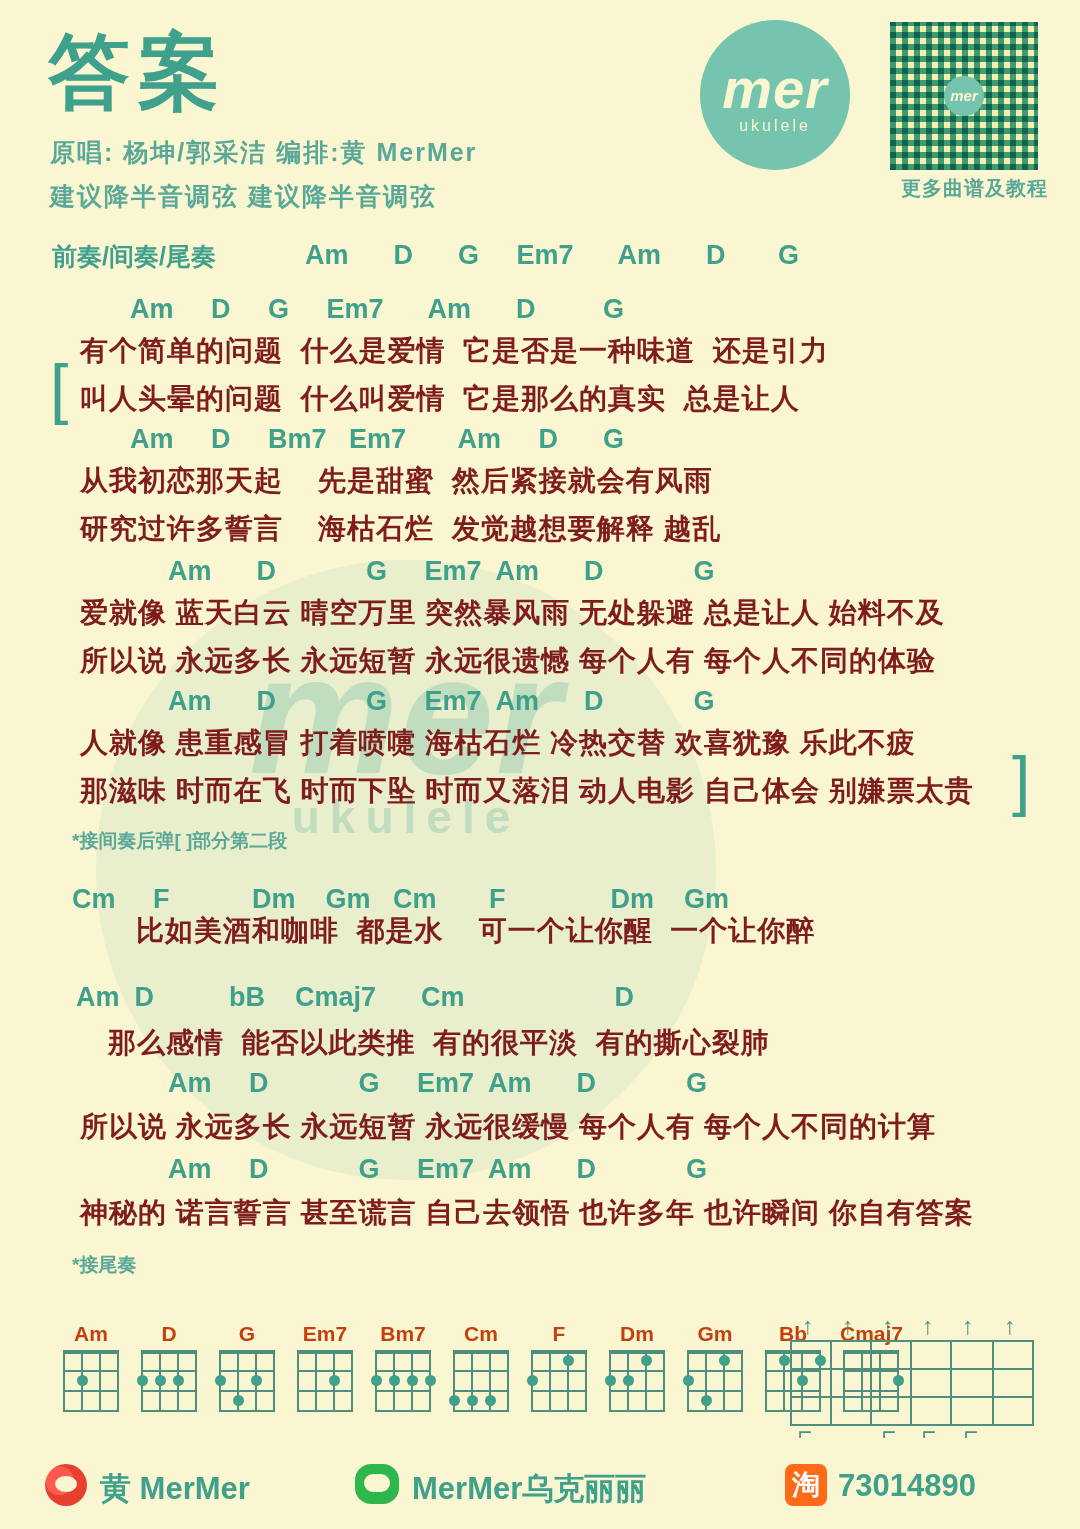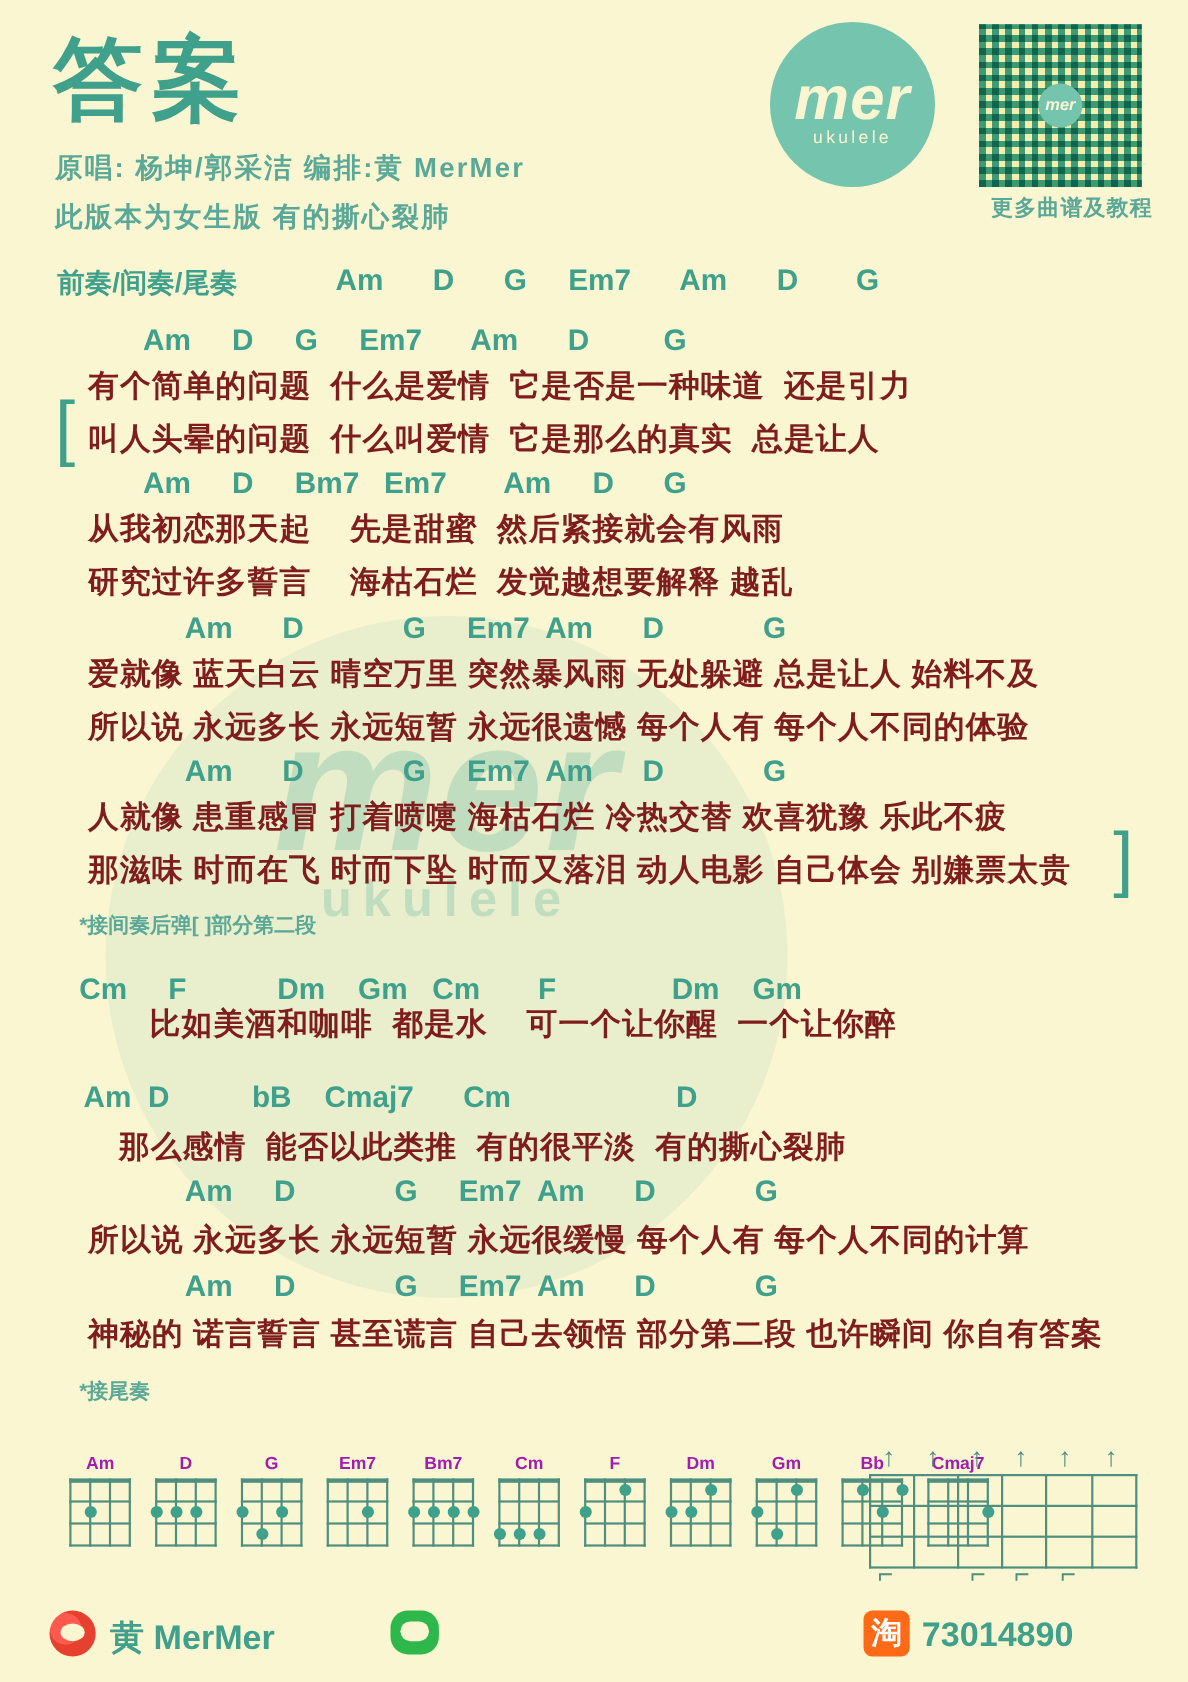--- a/index.html
+++ b/index.html
@@ -89,21 +89,21 @@
   .bracket-l{
     position:absolute;font-size:66px;color:#3fa08b;font-weight:300;line-height:56px;
   }
   .bracket-r{
     position:absolute;font-size:66px;color:#3fa08b;font-weight:300;line-height:56px;
   }
 
   
   .chords{position:absolute;left:60px;top:1322px;display:flex;gap:16px;}
   .chordbox{width:62px;}
-  .chordbox .nm{font-size:16px;font-weight:bold;color:#a21caf;text-align:center;margin-bottom:4px;}
+  .chordbox .nm{font-size:21px;font-weight:bold;color:#c2410c;text-align:center;margin-bottom:4px;}
   .grid{position:relative;width:56px;height:62px;margin:0 auto;}
   .grid .v{position:absolute;top:0;width:2px;height:62px;background:#4e8f7f;}
   .grid .h{position:absolute;left:0;height:2px;width:56px;background:#4e8f7f;}
   .grid .nut{height:4px;background:#4e8f7f;top:0;}
   .dot{position:absolute;width:11px;height:11px;border-radius:50%;background:#3fa08b;}
 
   
   .strum{position:absolute;left:790px;top:1318px;width:260px;height:125px;}
   .strum .sv{position:absolute;top:22px;width:2px;height:86px;background:#4e8f7f;}
   .strum .sh{position:absolute;left:0;height:2px;width:244px;background:#4e8f7f;}
@@ -132,21 +132,21 @@
 <div class="watermark"></div>
 <div class="wm-text">
   <div class="big">mer</div>
   <div class="small">ukulele</div>
 </div>
 
 <div class="content">
 
   <div class="title">答案</div>
   <div class="subtitle1">原唱: 杨坤/郭采洁   编排:黄 MerMer</div>
-  <div class="subtitle2">此版本为女生版  有的撕心裂肺</div>
+  <div class="subtitle2">建议降半音调弦  建议降半音调弦</div>
 
   <div class="logo">
     <div class="mer">mer</div>
     <div class="uk">ukulele</div>
   </div>
 
   <div class="qr">
     <div class="ctr">mer</div>
   </div>
   <div class="qr-cap">更多曲谱及教程</div>
@@ -177,21 +177,21 @@
   <div class="chordline" style="left:72px;top:884px;">Cm     F           Dm    Gm   Cm       F              Dm    Gm</div>
   <div class="lyric" style="left:136px;top:912px;">比如美酒和咖啡  都是水    可一个让你醒  一个让你醉</div>
 
   <div class="chordline" style="left:76px;top:982px;">Am  D          bB    Cmaj7      Cm                    D</div>
   <div class="lyric" style="left:108px;top:1024px;">那么感情  能否以此类推  有的很平淡  有的撕心裂肺</div>
 
   <div class="chordline" style="left:168px;top:1068px;">Am     D            G     Em7  Am      D            G</div>
   <div class="lyric" style="left:80px;top:1108px;">所以说 永远多长 永远短暂 永远很缓慢 每个人有 每个人不同的计算</div>
 
   <div class="chordline" style="left:168px;top:1154px;">Am     D            G     Em7  Am      D            G</div>
-  <div class="lyric" style="left:80px;top:1194px;">神秘的 诺言誓言 甚至谎言 自己去领悟 部分第二段 也许瞬间 你自有答案</div>
+  <div class="lyric" style="left:80px;top:1194px;">神秘的 诺言誓言 甚至谎言 自己去领悟 也许多年 也许瞬间 你自有答案</div>
 
   <div class="note" style="left:72px;top:1252px;">*接尾奏</div>
 
   <div class="chords" id="chord-row">
       <div class="chordbox">
         <div class="nm">Am</div>
         <div class="grid">
           <div class="v" style="left: 0px;"></div>
           <div class="v" style="left: 18px;"></div>
           <div class="v" style="left: 36px;"></div>
@@ -382,17 +382,18 @@
     <div class="arrow" style="left:8px;top:104px;">⌐</div>
     <div class="arrow" style="left:92px;top:104px;">⌐</div>
     <div class="arrow" style="left:132px;top:104px;">⌐</div>
     <div class="arrow" style="left:174px;top:104px;">⌐</div>
   </div>
 
   <div class="footer">
     <span class="weibo"></span>
     <span class="fitem" style="left:100px;top:6px;">黄 MerMer</span>
     <span class="wechat"></span>
+    <span class="fitem" style="left:412px;top:6px;">MerMer乌克丽丽</span>
     <span class="taobao">淘</span>
     <span class="fitem" style="left:838px;top:6px;">73014890</span>
   </div>
 
 </div>
 
 </body></html>

